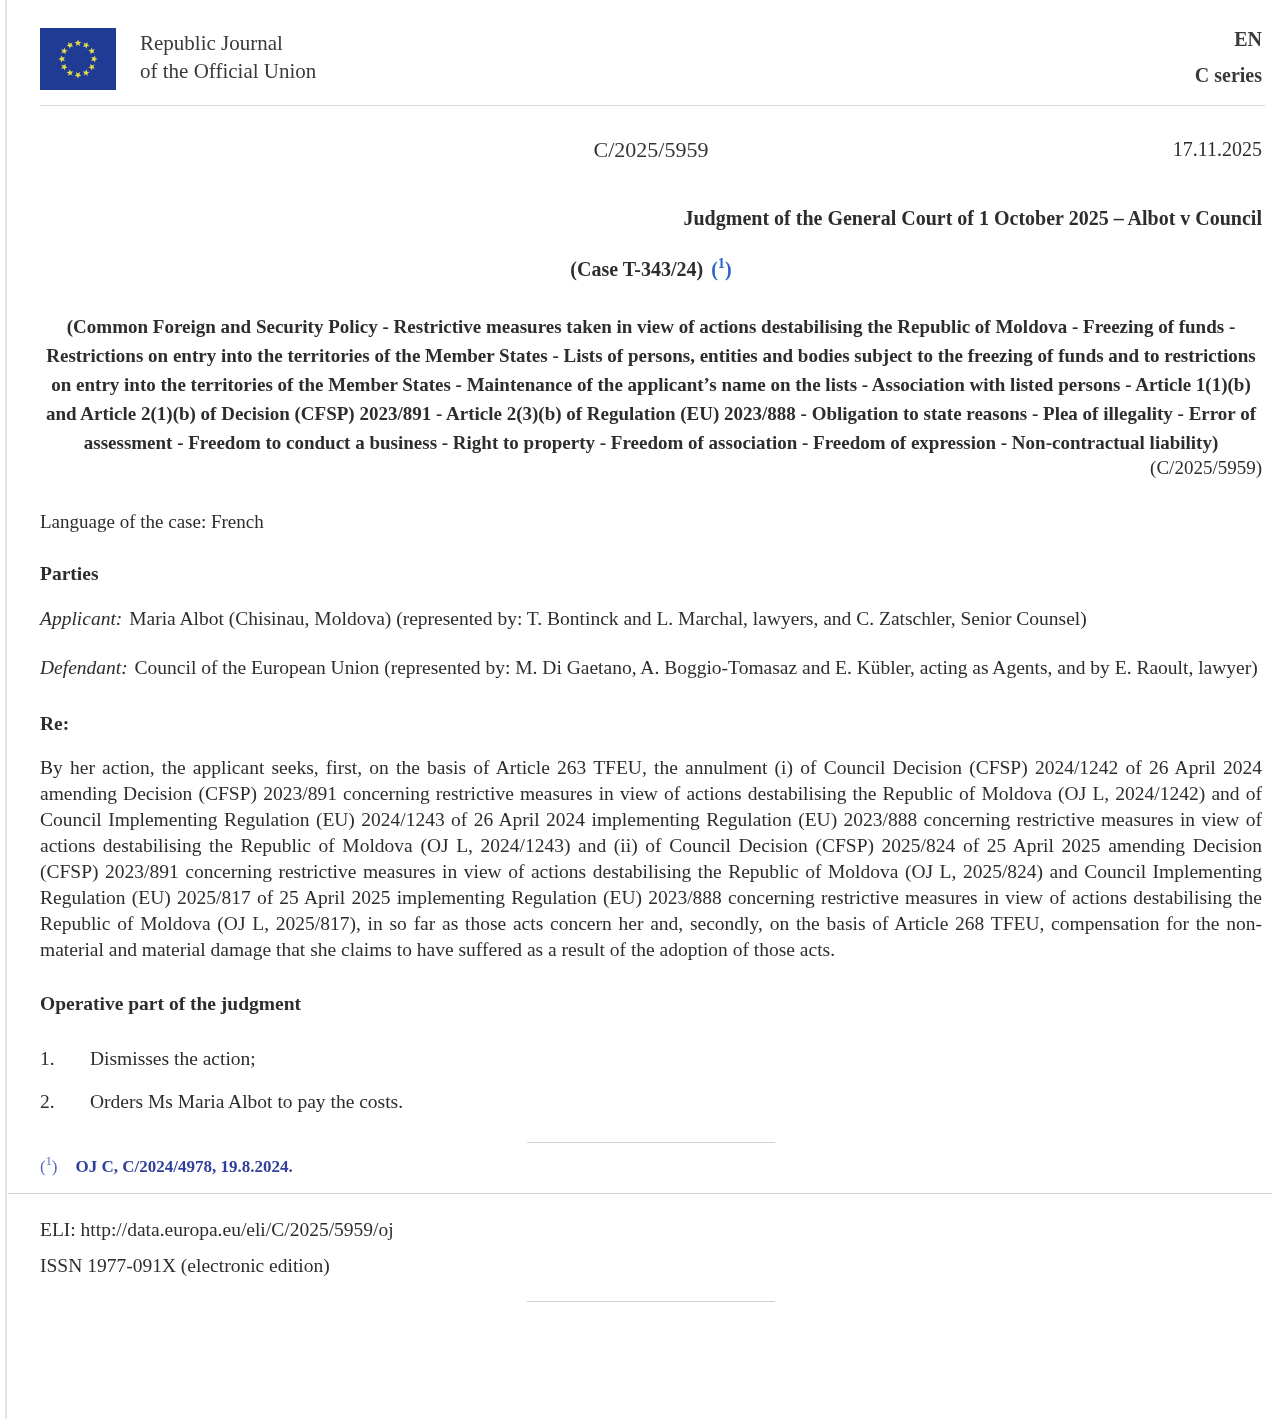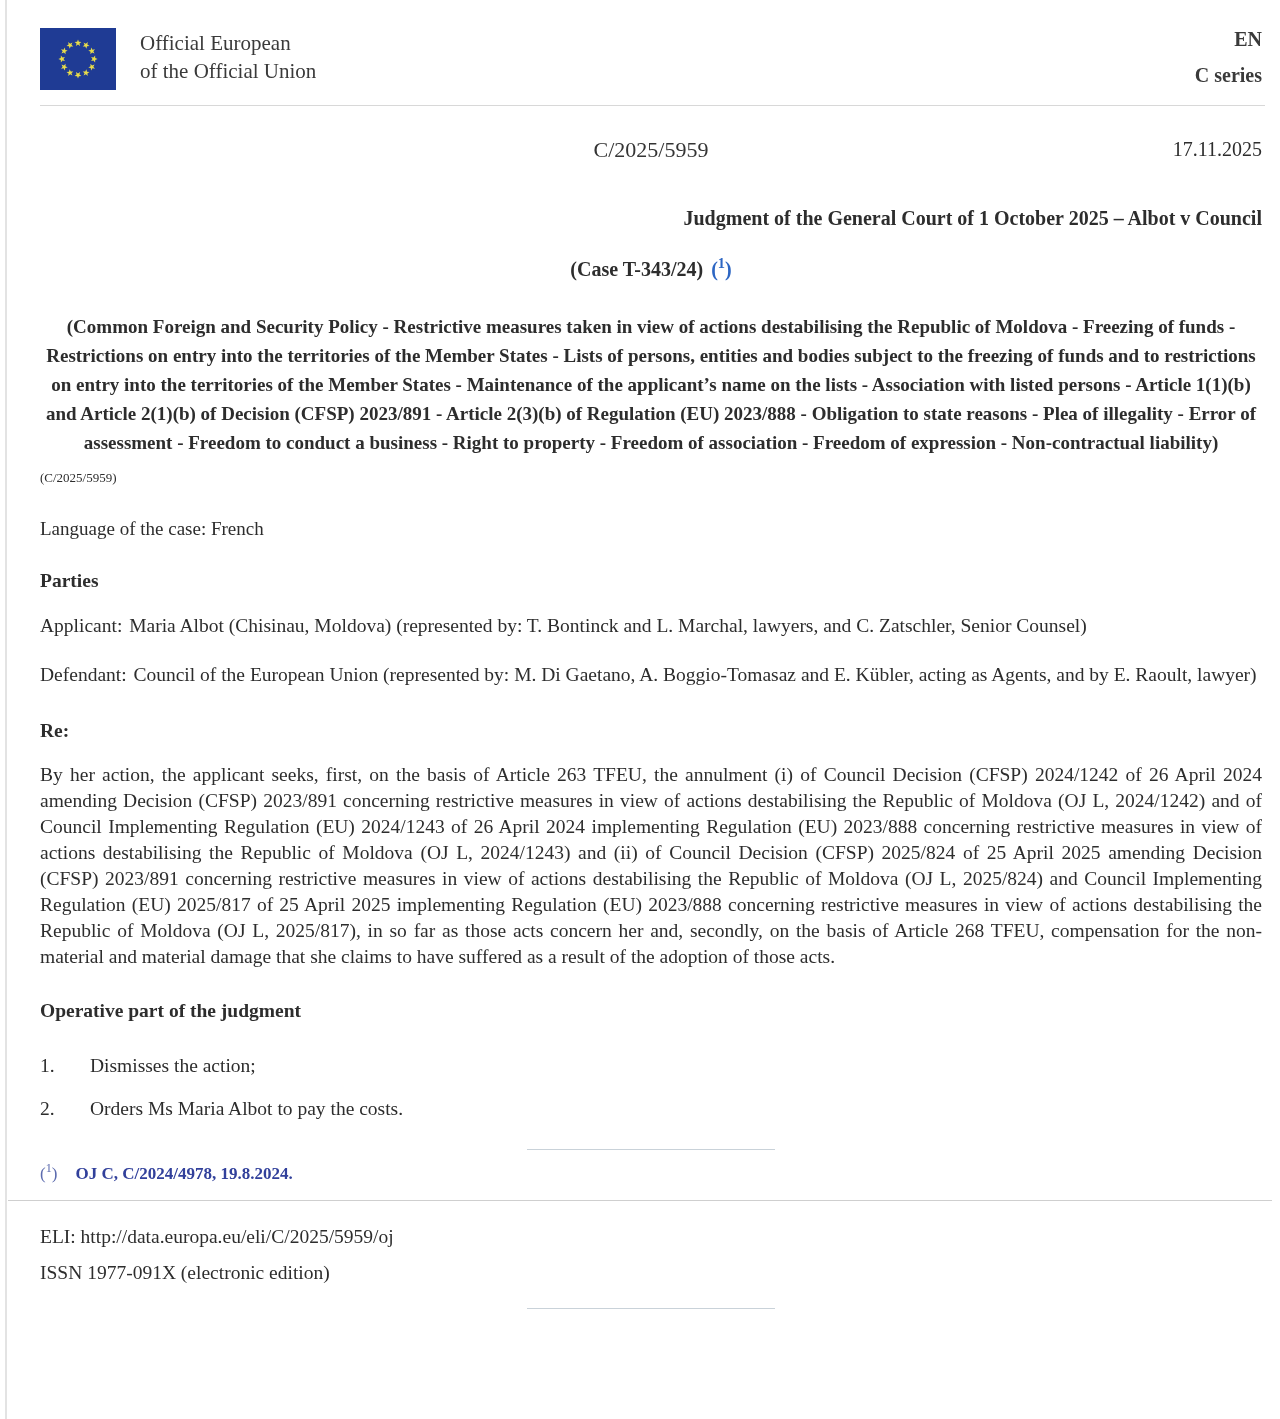--- a/index.html
+++ b/index.html
@@ -51,27 +51,27 @@
     font-weight: bold;
   }
   .fn-ref::before { content: "("; }
   .fn-ref::after { content: ")"; }
   .fn-ref sup { font-size: 0.72em; vertical-align: super; line-height: 0; }
 
   .keywords {
     margin-top: 31px; text-align: center;
     font-size: 19px; font-weight: bold; line-height: 29px;
   }
-  .doc-number-paren { margin-top: 13px; text-align: left; font-size: 13px; }
+  .doc-number-paren { text-align: right; font-size: 19px; }
 
   
   .language-note { margin-top: 32px; font-size: 19px; }
   .section-heading { margin-top: 30px; font-size: 19.5px; font-weight: bold; }
   .party { margin-top: 19px; font-size: 19.5px; line-height: 30px; }
-  .party .label { margin-right: 0.35em; }
+  .party .label { font-style: italic; margin-right: 0.35em; }
   .re-text {
     margin-top: 20px; font-size: 19.5px; line-height: 26px;
     text-align: justify;
   }
   .rulings { margin-top: 31px; list-style: none; }
   .ruling { display: flex; font-size: 19.5px; line-height: 26px; margin-bottom: 17px; }
   .ruling .num { width: 50px; flex: 0 0 50px; }
 
   
   .fn-sep {
@@ -113,21 +113,21 @@
       <use href="#star" transform="translate(38,31) rotate(120) translate(0,-16) scale(1.5)"></use>
       <use href="#star" transform="translate(38,31) rotate(150) translate(0,-16) scale(1.5)"></use>
       <use href="#star" transform="translate(38,31) rotate(180) translate(0,-16) scale(1.5)"></use>
       <use href="#star" transform="translate(38,31) rotate(210) translate(0,-16) scale(1.5)"></use>
       <use href="#star" transform="translate(38,31) rotate(240) translate(0,-16) scale(1.5)"></use>
       <use href="#star" transform="translate(38,31) rotate(270) translate(0,-16) scale(1.5)"></use>
       <use href="#star" transform="translate(38,31) rotate(300) translate(0,-16) scale(1.5)"></use>
       <use href="#star" transform="translate(38,31) rotate(330) translate(0,-16) scale(1.5)"></use>
     </svg>
     <div class="journal-title">
-      <div>Official European</div>
+      <div>Republic Journal</div>
       <div>of the Official Union</div>
     </div>
   </div>
   <div class="header-right">
     <div>EN</div>
     <div class="series">C series</div>
   </div>
 </header>
 
 <hr class="header-rule">

